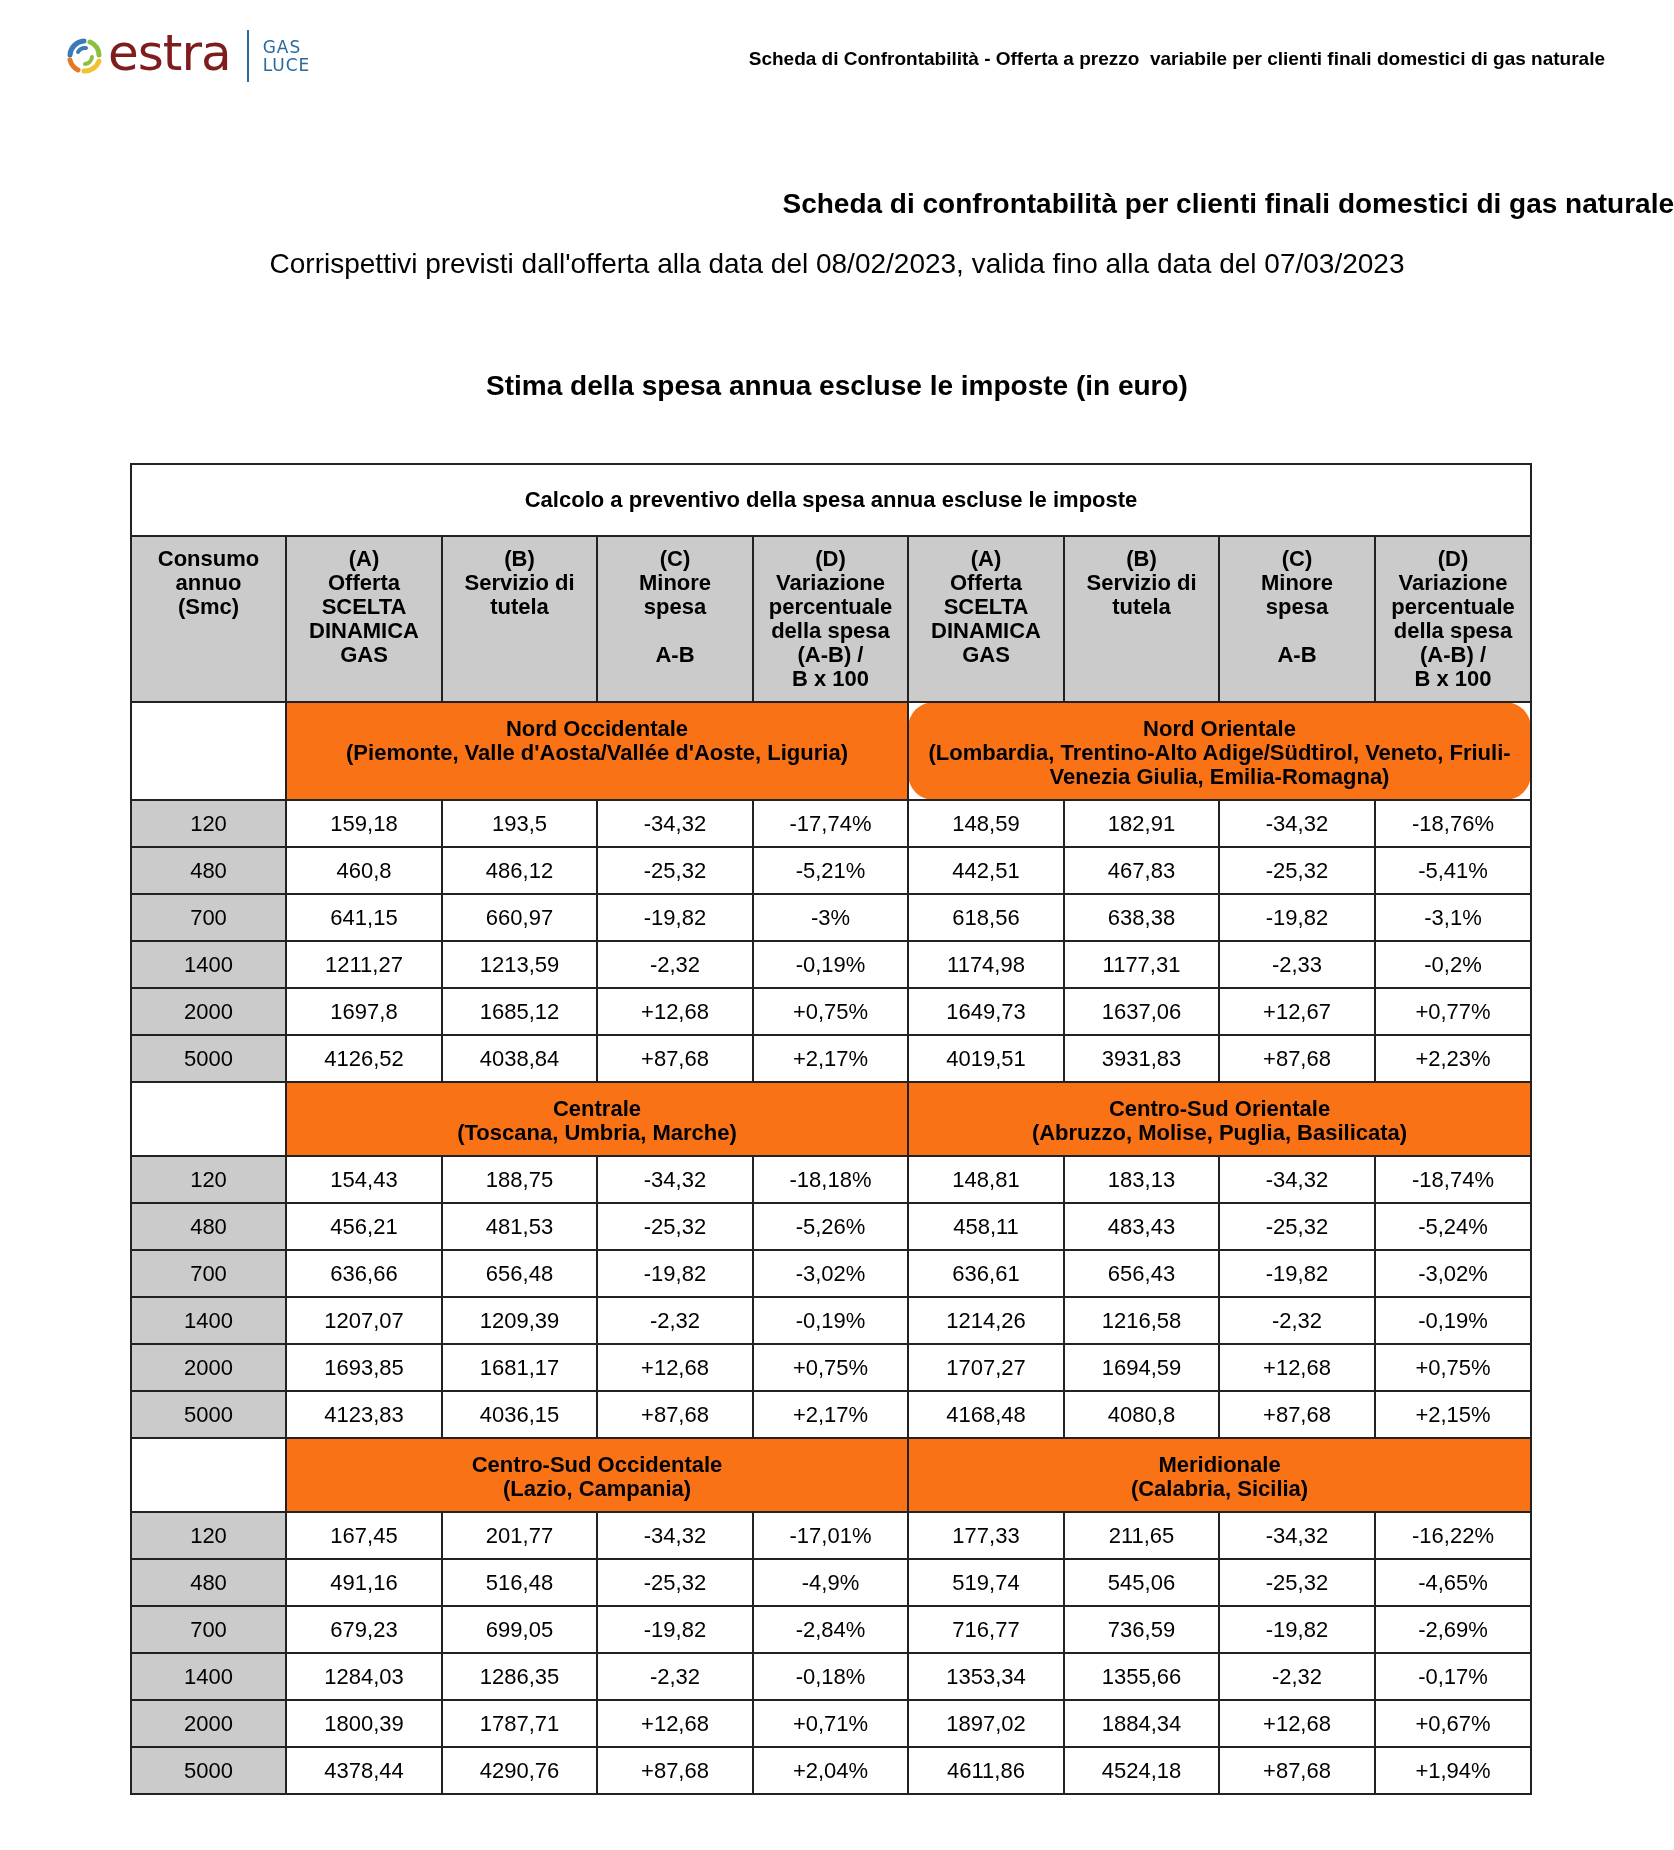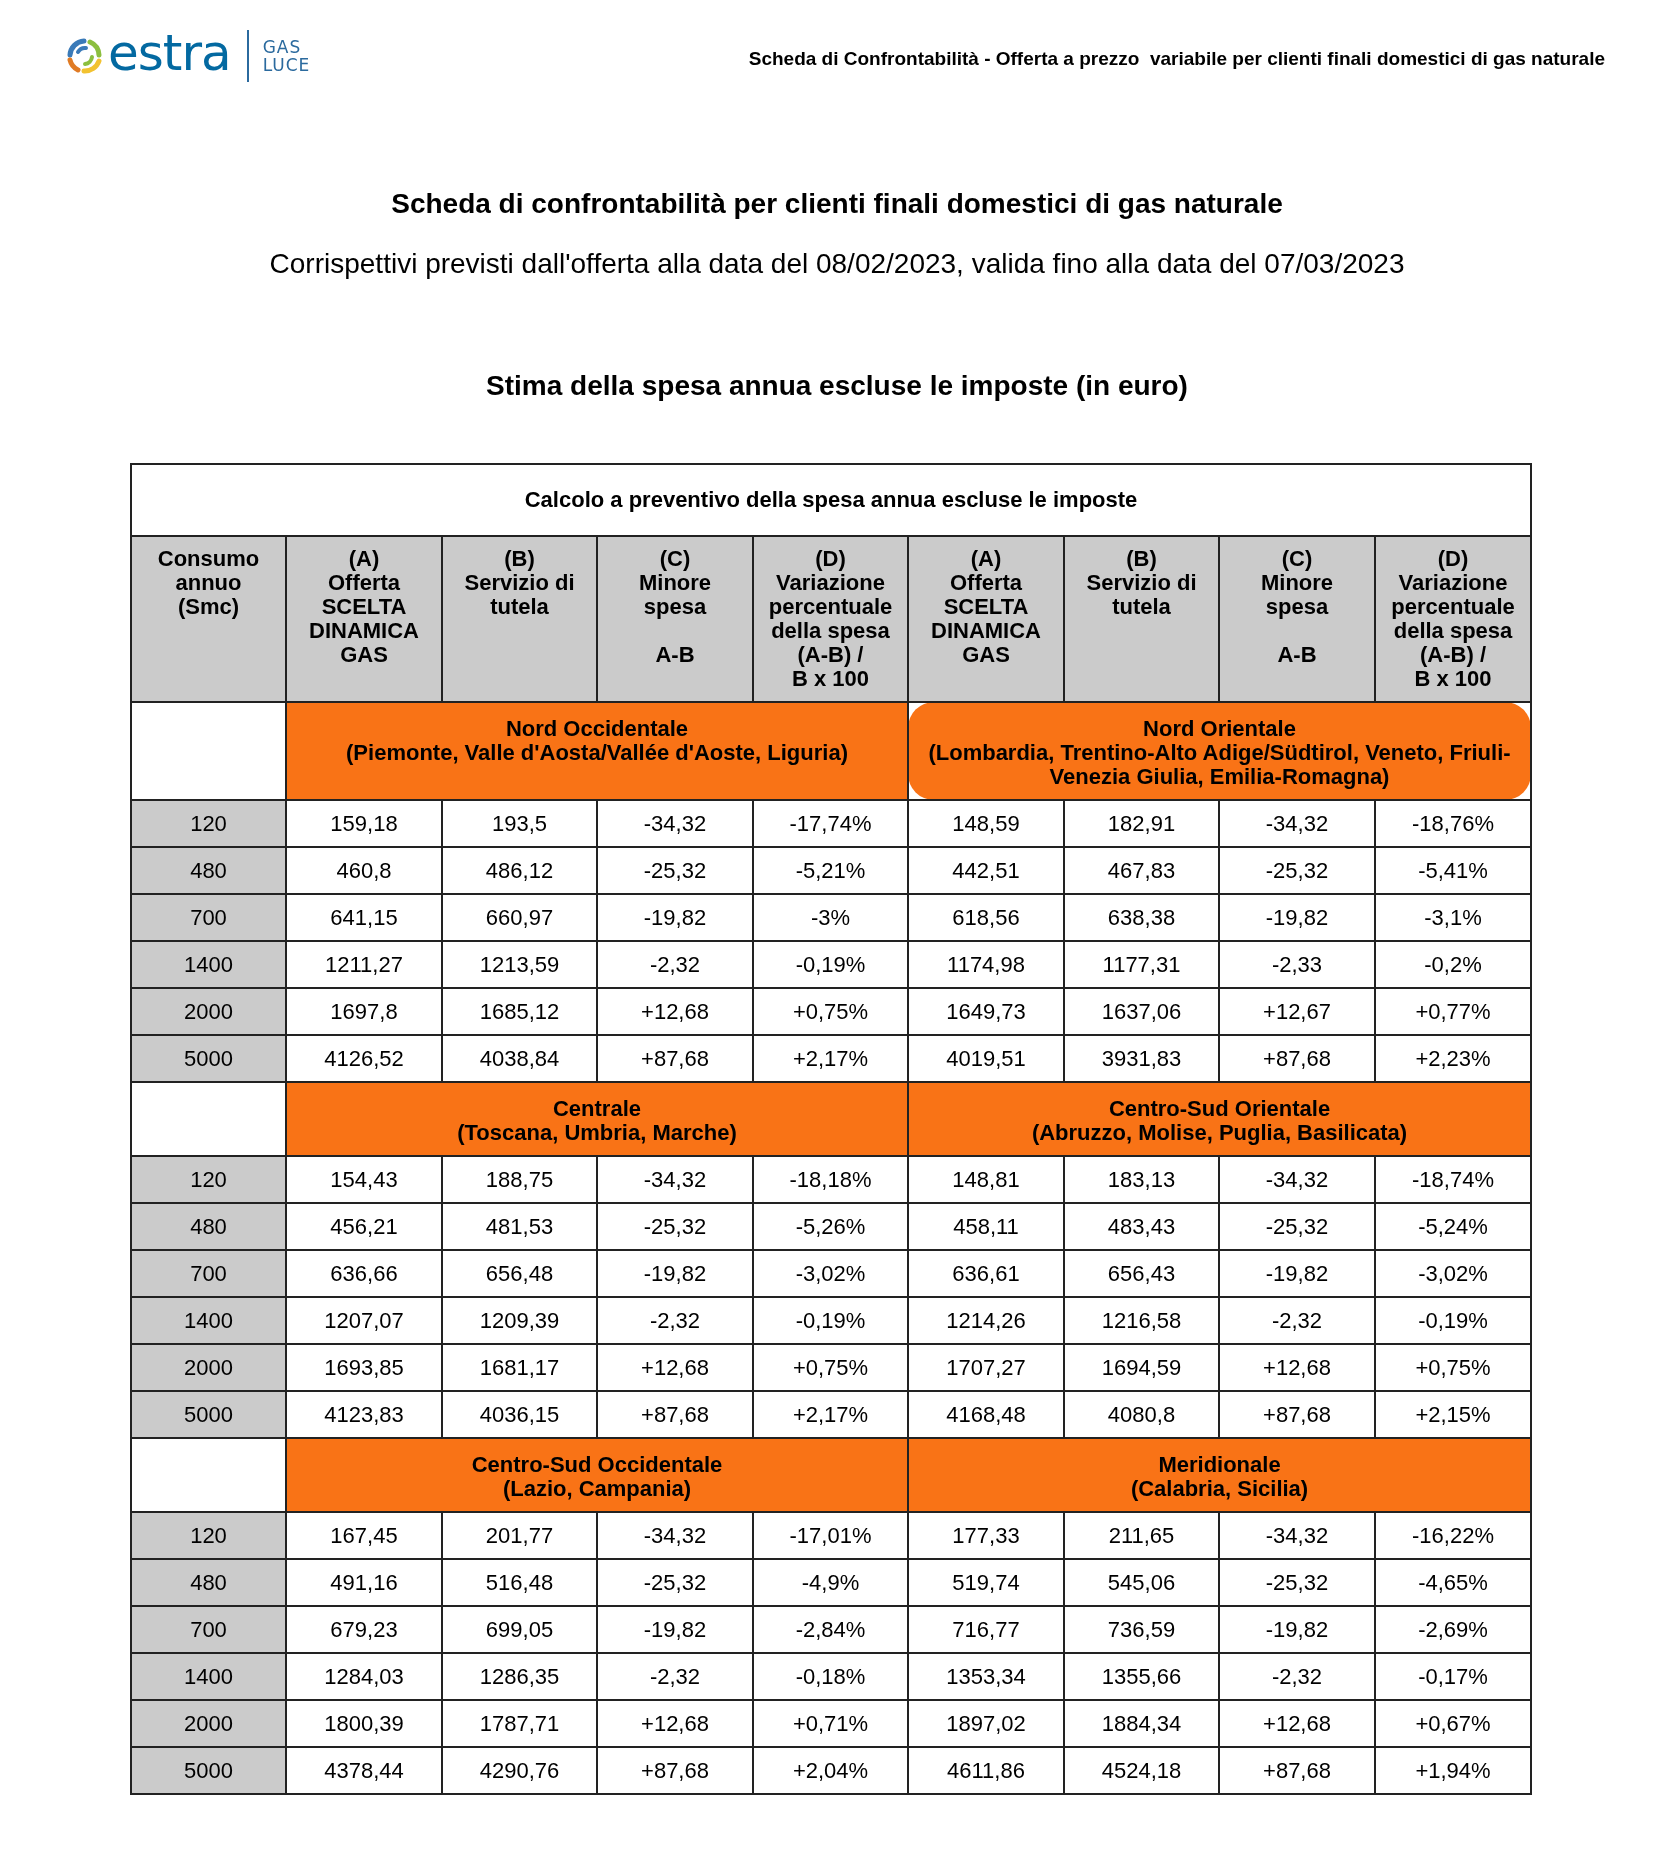--- a/index.html
+++ b/index.html
@@ -1,24 +1,24 @@
 <!DOCTYPE html>
 <html><head>
 <meta charset="utf-8">
 <style>
   html, body { margin:0; padding:0; background:#ffffff; }
   body { width:1674px; height:1850px; position:relative; font-family:"Liberation Sans", sans-serif; color:#000; overflow:hidden; }
   .logo { position:absolute; left:64px; top:28px; height:56px; display:flex; align-items:center; }
   .logo-mark { width:42px; height:42px; margin-right:2px; }
-  .logo-word { font-family:"DejaVu Sans", sans-serif; font-size:50px; color:#0369a1; letter-spacing:-1px; line-height:1; margin-top:-6px; }
+  .logo-word { font-family:"DejaVu Sans", sans-serif; font-size:50px; color:#7f1d1d; letter-spacing:-1px; line-height:1; margin-top:-6px; }
   .logo-sep { width:2px; height:52px; background:#2b6a9e; margin:0 14px 0 16px; }
   .logo-tag { font-family:"DejaVu Sans", sans-serif; font-size:17px; line-height:18px; color:#2b6a9e; letter-spacing:1px; }
   .doc-header { position:absolute; right:69px; top:48px; font-size:19px; font-weight:bold; }
   .title { position:absolute; left:0; right:0; text-align:center; }
-  .t1 { top:188px; font-size:28px; font-weight:bold; }
+  .t1 { top:188px; font-size:28px; font-weight:bold;text-align:right; }
   .t2 { top:248px; font-size:28px; }
   .t3 { top:370px; font-size:28px; font-weight:bold; }
   table { position:absolute; left:130px; top:463px; border-collapse:collapse; width:1400px; table-layout:fixed; }
   td, th { border:2px solid #222; text-align:center; padding:0; font-size:22px; }
   .caption-cell { height:70px; font-weight:bold; font-size:22px; background:#fff; }
   .colhead th { background:#cbcbcb; font-weight:bold; vertical-align:top; height:154px; line-height:24px; padding-top:10px; font-size:22px; }
   .region td.blank { background:#fff; border-left:2px solid #222; border-top:2px solid #222; border-bottom:2px solid #222; }
   .region td.reg { background:#f97316; font-weight:bold; line-height:24px; vertical-align:top; padding-top:14px; }
   .row td { height:45px; }
   .row td.cons { background:#cbcbcb; }

